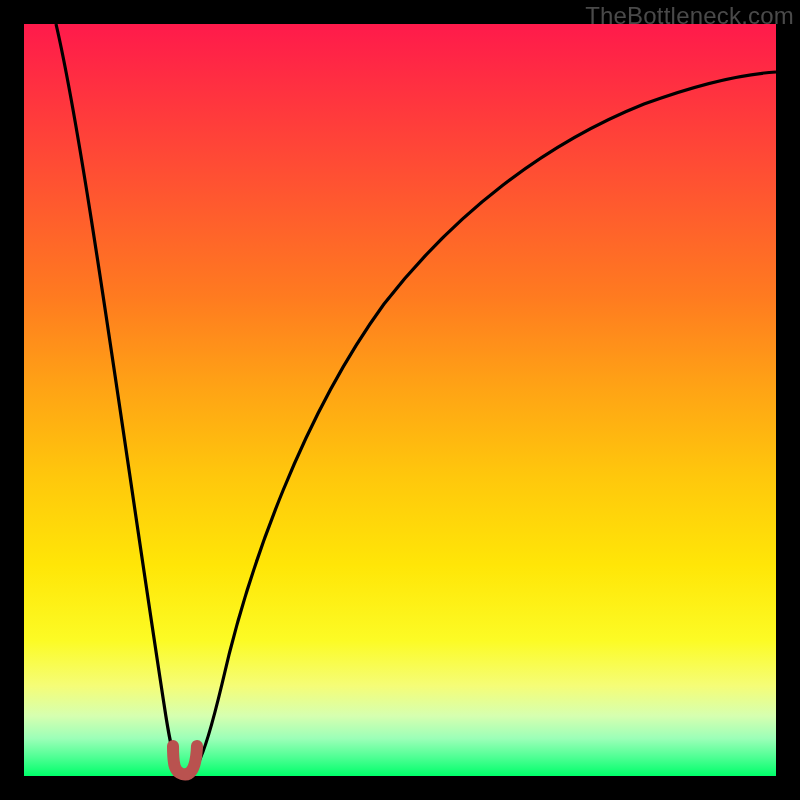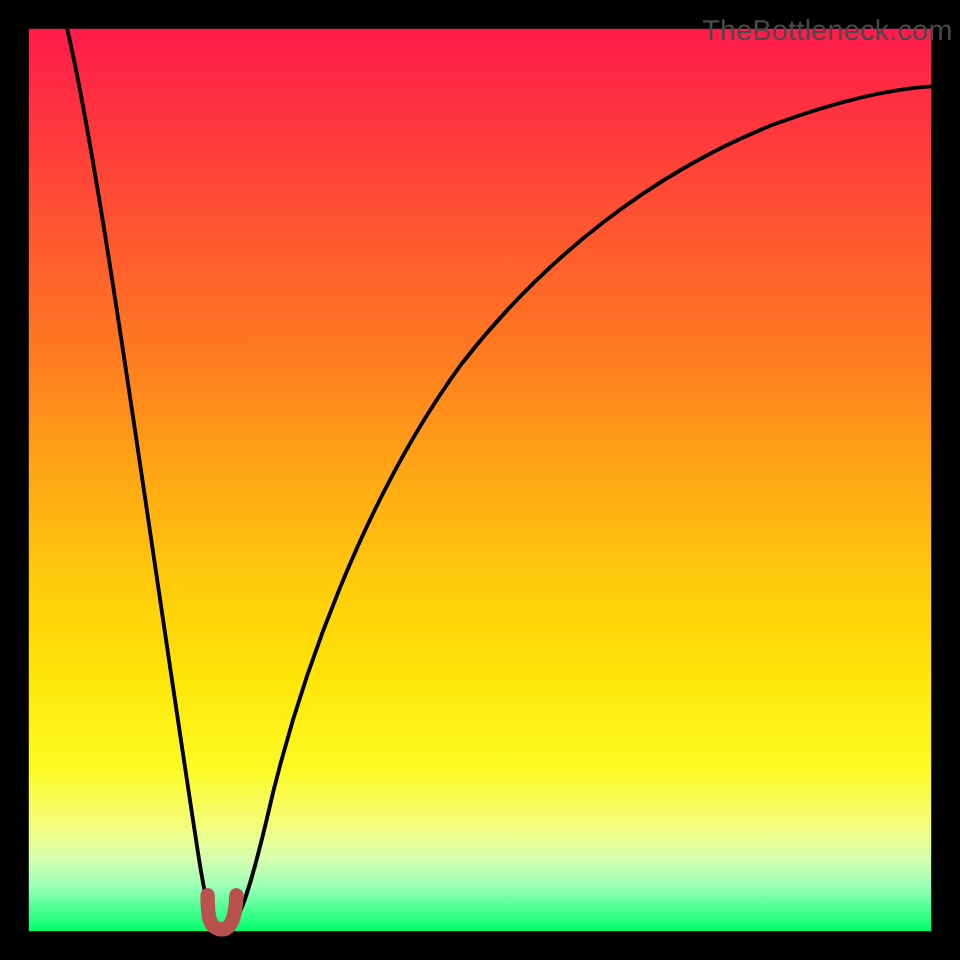--- a/index.html
+++ b/index.html
@@ -28,21 +28,21 @@
       #fcfb25 82%,
       #f5fd77 88%,
       #d6ffb0 92%,
       #9cffb8 95%,
       #4fff94 97.5%,
       #00ff6a 100%
     );
   }
   .watermark {
     position: absolute;
-    top: 12px;
+    top: 2px;
     right: 6px;
     color: #4a4a4a;
     font-size: 24px;
     font-weight: 500;
     letter-spacing: 0.2px;
     user-select: none;
   }
   svg.curve {
     position: absolute;
     left: 0;

